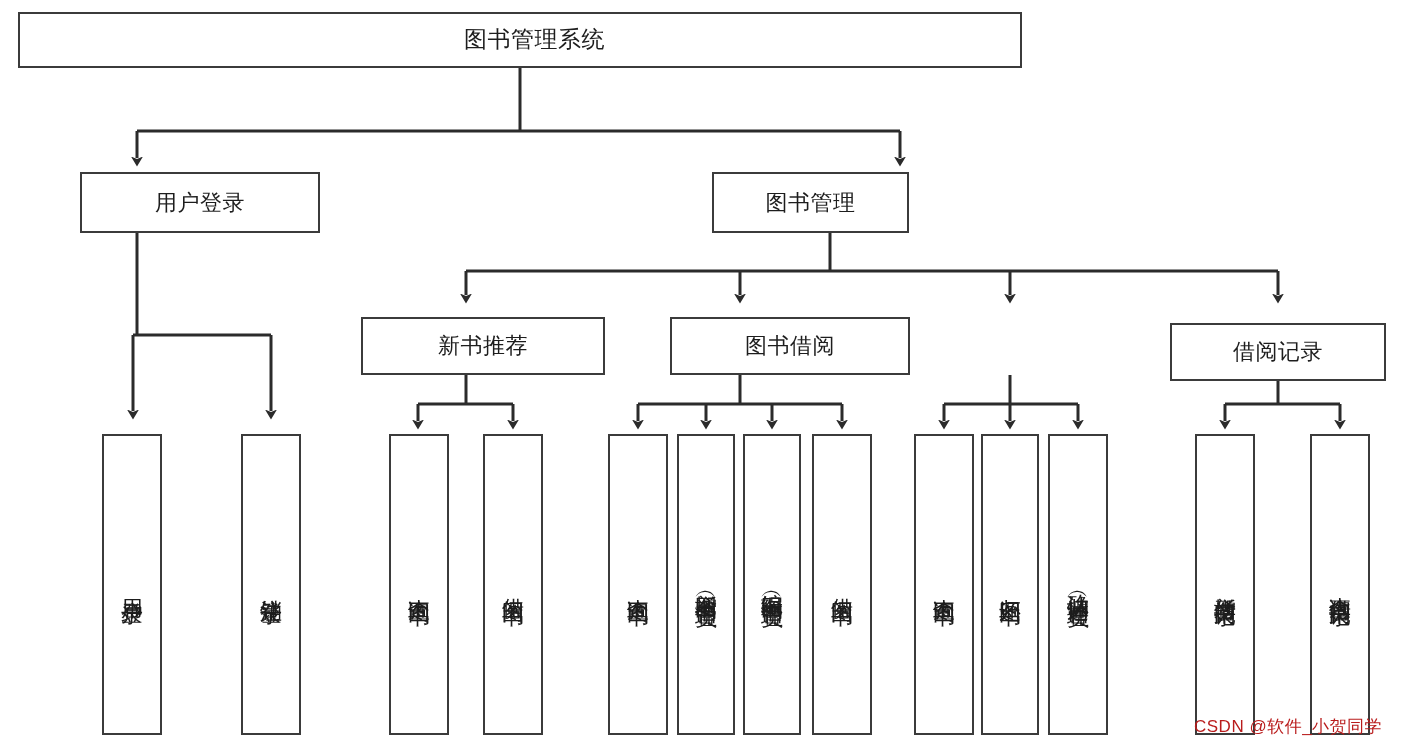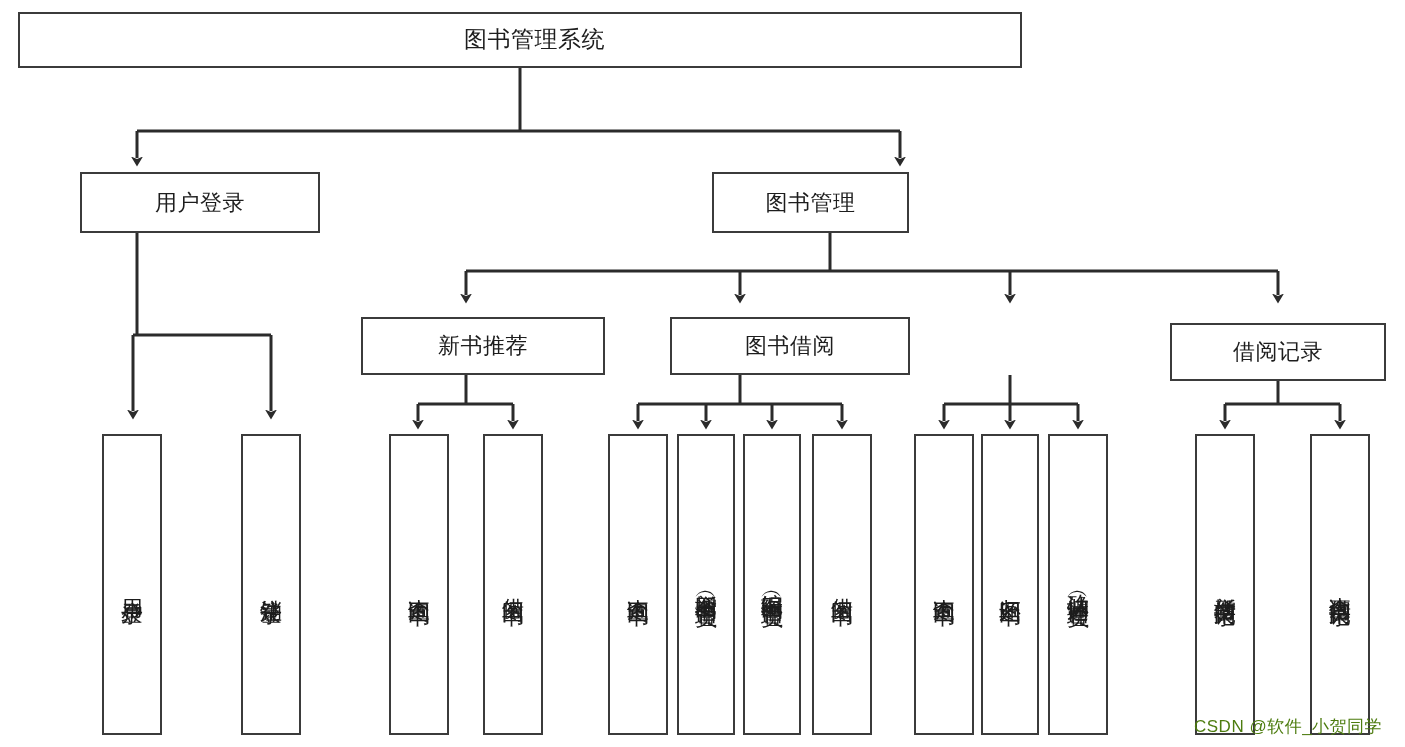--- a/index.html
+++ b/index.html
@@ -61,21 +61,21 @@
   .node.vert .node-label {
     writing-mode: vertical-rl;
     text-orientation: upright;
     font-size: 22px;
     line-height: 1.0;
     letter-spacing: 2px;
     white-space: nowrap;
   }
   .watermark {
     position: absolute;
-    color: #4d7c0f;
+    color: #b91c1c;
     font-size: 17px;
     letter-spacing: 0.5px;
     white-space: nowrap;
     z-index: 3;
   }
 </style>
 </head>
 <body>
 
 <div id="canvas">

